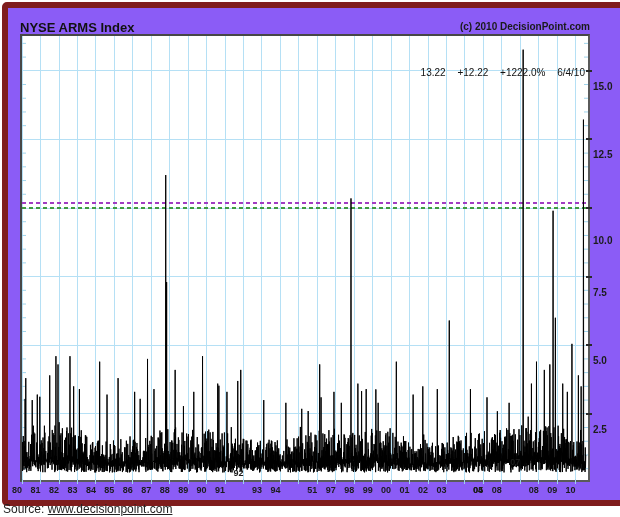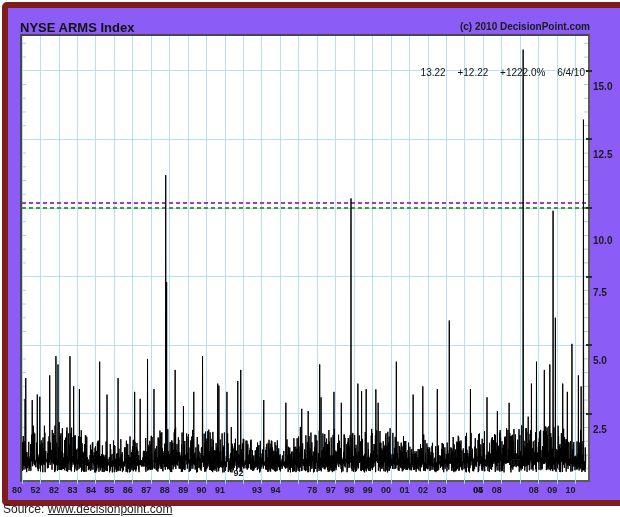--- a/index.html
+++ b/index.html
@@ -140,21 +140,21 @@
       <div class="ylab" style="left: 585px; top: 262.6px;">7.5</div>
       <div class="ymajortick" style="left: 578px; top: 199px;"></div>
       <div class="ylab" style="left: 585px; top: 211px;">10.0</div>
       <div class="ymajortick" style="left: 578px; top: 130.4px;"></div>
       <div class="ylab" style="left: 585px; top: 125.4px;">12.5</div>
       <div class="ymajortick" style="left: 578px; top: 61.8px;"></div>
       <div class="ylab" style="left: 585px; top: 56.8px;">15.0</div>
       <div class="xtick" style="left: 13.6px; top: 471px;"></div>
       <div class="xlab" style="left: 4.1px; top: 477px;">80</div>
       <div class="xtick" style="left: 32.05px; top: 471px;"></div>
-      <div class="xlab" style="left: 22.55px; top: 477px;">52</div>
+      <div class="xlab" style="left: 22.55px; top: 477px;">81</div>
       <div class="xtick" style="left: 50.5px; top: 471px;"></div>
       <div class="xlab" style="left: 41px; top: 477px;">82</div>
       <div class="xtick" style="left: 68.95px; top: 471px;"></div>
       <div class="xlab" style="left: 59.45px; top: 477px;">83</div>
       <div class="xtick" style="left: 87.4px; top: 471px;"></div>
       <div class="xlab" style="left: 77.9px; top: 477px;">84</div>
       <div class="xtick" style="left: 105.85px; top: 471px;"></div>
       <div class="xlab" style="left: 96.35px; top: 477px;">85</div>
       <div class="xtick" style="left: 124.3px; top: 471px;"></div>
       <div class="xlab" style="left: 114.8px; top: 477px;">86</div>
@@ -170,21 +170,21 @@
       <div class="xlab" style="left: 207.05px; top: 477px;">91</div>
       <div class="xtick" style="left: 235px; top: 471px;"></div>
       <div class="xlab" style="left: 225.5px; top: 460px;">92</div>
       <div class="xtick" style="left: 253.45px; top: 471px;"></div>
       <div class="xlab" style="left: 243.95px; top: 477px;">93</div>
       <div class="xtick" style="left: 271.9px; top: 471px;"></div>
       <div class="xlab" style="left: 262.4px; top: 477px;">94</div>
       <div class="xtick" style="left: 290.35px; top: 471px;"></div>
       <div class="xlab" style="left: 280.85px; top: 477px; margin-top: 30px;">95</div>
       <div class="xtick" style="left: 308.8px; top: 471px;"></div>
-      <div class="xlab" style="left: 299.3px; top: 477px;">78</div>
+      <div class="xlab" style="left: 299.3px; top: 477px;">51</div>
       <div class="xtick" style="left: 327.25px; top: 471px;"></div>
       <div class="xlab" style="left: 317.75px; top: 477px;">97</div>
       <div class="xtick" style="left: 345.7px; top: 471px;"></div>
       <div class="xlab" style="left: 336.2px; top: 477px;">98</div>
       <div class="xtick" style="left: 364.15px; top: 471px;"></div>
       <div class="xlab" style="left: 354.65px; top: 477px;">99</div>
       <div class="xtick" style="left: 382.6px; top: 471px;"></div>
       <div class="xlab" style="left: 373.1px; top: 477px;">00</div>
       <div class="xtick" style="left: 401.05px; top: 471px;"></div>
       <div class="xlab" style="left: 391.55px; top: 477px;">01</div>

